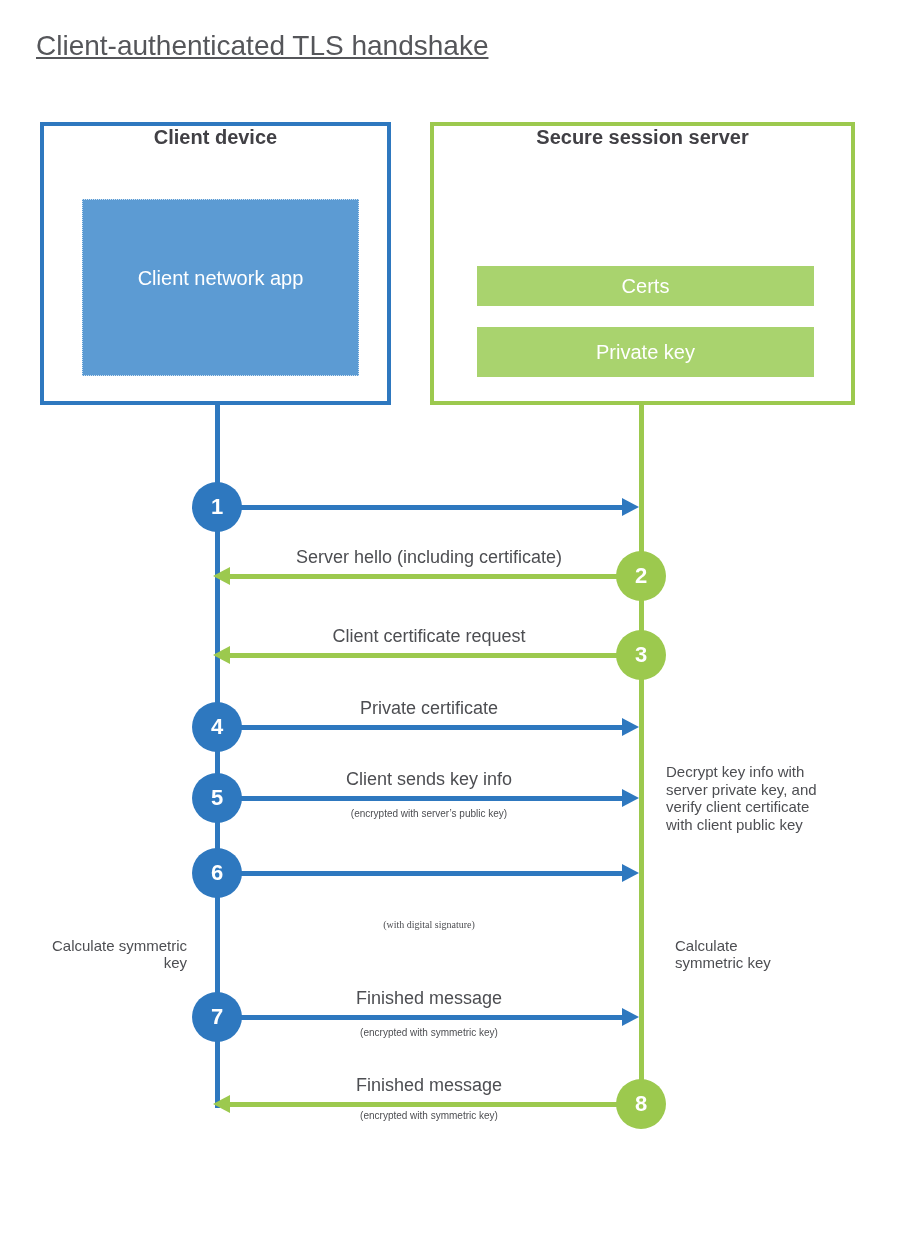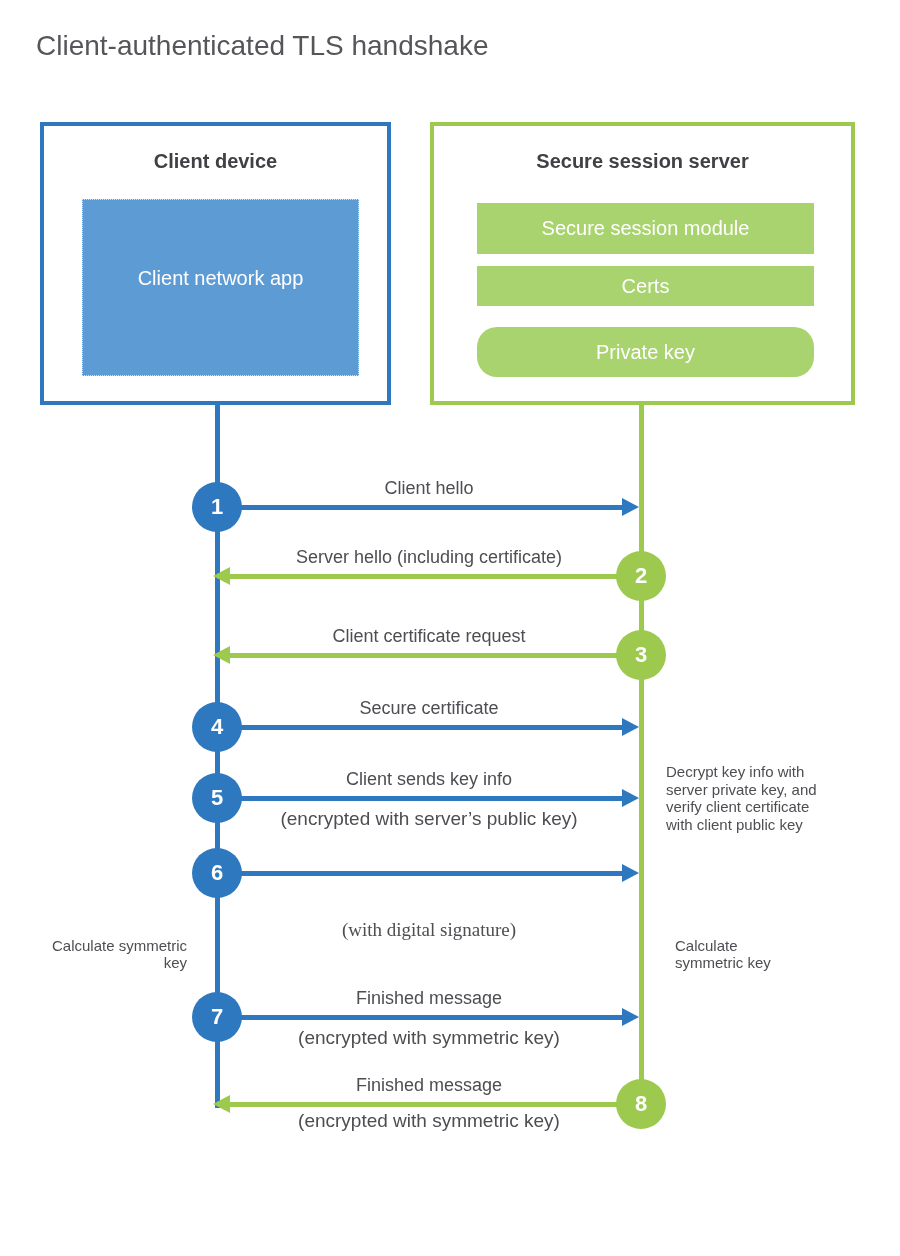--- a/index.html
+++ b/index.html
@@ -9,27 +9,27 @@
     --green-fill:#a9d36e;
     --heading-text:#414045;
     --label-text:#4d4e52;
     --title-text:#55565a;
   }
   *{margin:0;padding:0;box-sizing:border-box;}
   html,body{background:#ffffff;}
   body{font-family:"Liberation Sans", sans-serif;}
   .canvas{position:relative;width:900px;height:1256px;background:#ffffff;overflow:hidden;}
 
-  .title{position:absolute;left:36px;top:30px;font-size:28px;font-weight:400;color:var(--title-text);letter-spacing:0px;}
+  .title{position:absolute;left:36px;top:30px;font-size:28px;font-weight:400;color:var(--title-text);letter-spacing:0px;text-decoration:underline;}
 
   
   .pbox{position:absolute;top:122px;height:283px;background:#fff;}
   .pbox.client{left:40px;width:351px;border:4px solid var(--blue);}
   .pbox.server{left:430px;width:425px;border:4px solid var(--green);}
-  .pbox-heading{margin-top:24px;text-align:center;font-size:20px;font-weight:700;color:var(--heading-text);}
+  .pbox-heading{text-align:center;font-size:20px;font-weight:700;color:var(--heading-text);}
 
   .app-box{position:absolute;left:38px;top:73px;width:277px;height:177px;background:var(--blue-fill);
     border:1px dotted #cfe3f4;display:flex;align-items:center;justify-content:center;padding-bottom:18px;}
   .app-box-label{width:230px;text-align:center;color:#ffffff;font-size:20px;line-height:1.45;}
 
   .module-bar{position:absolute;left:43px;width:337px;height:51px;background:var(--green-fill);
     display:flex;align-items:center;justify-content:center;color:#ffffff;font-size:20px;}
 
   
   .vline{position:absolute;width:5px;}
@@ -41,21 +41,21 @@
   .hline.blue{background:var(--blue);}
   .hline.green{background:var(--green);}
   .arrowhead{position:absolute;width:0;height:0;border-top:9px solid transparent;border-bottom:9px solid transparent;}
   .arrowhead.right{border-left:17px solid var(--blue);}
   .arrowhead.left{border-right:17px solid var(--green);}
   .circle{position:absolute;width:50px;height:50px;border-radius:50%;display:flex;align-items:center;justify-content:center;
     color:#ffffff;font-size:22px;font-weight:700;}
   .circle.blue{background:var(--blue);}
   .circle.green{background:var(--green);}
   .msg-label{position:absolute;left:217px;width:424px;text-align:center;font-size:18px;color:var(--label-text);}
-  .msg-sublabel{position:absolute;left:217px;width:424px;text-align:center;font-size:19px;color:var(--label-text);}
+  .msg-sublabel{position:absolute;left:217px;width:424px;text-align:center;font-size:10px;color:var(--label-text);}
 
   
   .note{position:absolute;font-size:15px;line-height:17.5px;color:var(--label-text);}
   .note.decrypt{left:666px;top:763px;width:168px;text-align:left;}
   .note.calc-left{left:40px;top:937px;width:147px;text-align:right;line-height:17px;}
   .note.calc-right{left:675px;top:937px;width:110px;text-align:left;line-height:17px;}
 </style>
 </head>
 <body>
 
@@ -65,50 +65,48 @@
 
   <div class="pbox client">
     <div class="pbox-heading">Client device</div>
     <div class="app-box">
       <div class="app-box-label">Client network app</div>
     </div>
   </div>
 
   <div class="pbox server">
     <div class="pbox-heading">Secure session server</div>
-    <div class="module-bar" style="top:77px;">Secure session module</div>
     <div class="module-bar" style="top:140px;height:40px;">Certs</div>
-    <div class="module-bar" style="top:201px;height:50px;border-radius:20px;">Private key</div>
+    <div class="module-bar" style="top:201px;height:50px;">Private key</div>
   </div>
 
   <div class="vline blue"></div>
   <div class="vline green"></div>
 
-  <div class="msg-label" style="top:478px;">Client hello</div>
   <div class="hline blue" style="left:217px;top:505px;width:405px;"></div>
   <div class="arrowhead right" style="left:622px;top:498px;"></div>
   <div class="circle blue" style="left:192px;top:482px;">
     <span>1</span>
   </div>
 
   <div class="msg-label" style="top:547px;">Server hello (including certificate)</div>
   <div class="hline green" style="left:230px;top:574px;width:411px;"></div>
   <div class="arrowhead left" style="left:213px;top:567px;"></div>
   <div class="circle green" style="left:616px;top:551px;">
     <span>2</span>
   </div>
 
   <div class="msg-label" style="top:626px;">Client certificate request</div>
   <div class="hline green" style="left:230px;top:653px;width:411px;"></div>
   <div class="arrowhead left" style="left:213px;top:646px;"></div>
   <div class="circle green" style="left:616px;top:630px;">
     <span>3</span>
   </div>
 
-  <div class="msg-label" style="top:698px;">Secure certificate</div>
+  <div class="msg-label" style="top:698px;">Private certificate</div>
   <div class="hline blue" style="left:217px;top:725px;width:405px;"></div>
   <div class="arrowhead right" style="left:622px;top:718px;"></div>
   <div class="circle blue" style="left:192px;top:702px;">
     <span>4</span>
   </div>
 
   <div class="msg-label" style="top:769px;">Client sends key info</div>
   <div class="hline blue" style="left:217px;top:796px;width:405px;"></div>
   <div class="arrowhead right" style="left:622px;top:789px;"></div>
   <div class="circle blue" style="left:192px;top:773px;">

